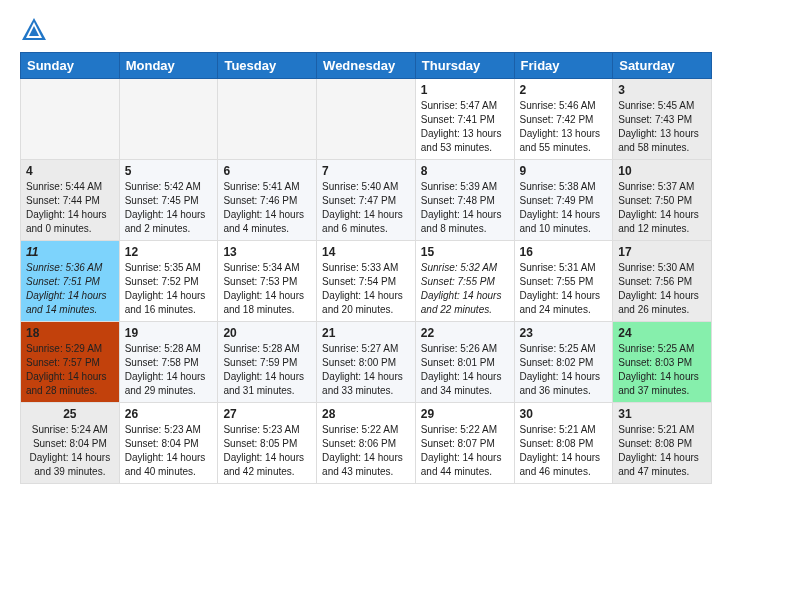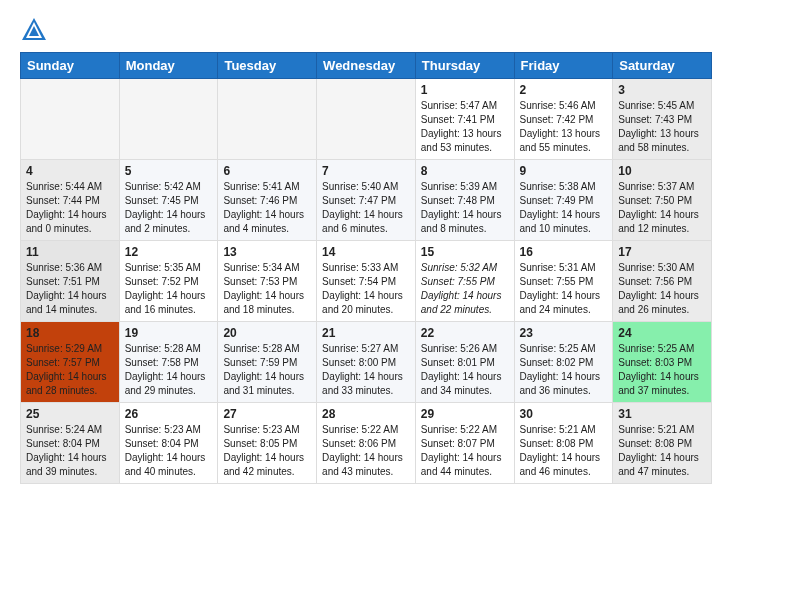--- a/index.html
+++ b/index.html
@@ -213,21 +213,21 @@
           </td>
           <td style="background: rgb(235, 235, 235);">
             <span class="day-num">10</span>
             <div class="day-info" style="white-space: pre-line;">Sunrise: 5:37 AM
 Sunset: 7:50 PM
 Daylight: 14 hours
 and 12 minutes.</div>
           </td>
         </tr>
         <tr>
-          <td style="background: #e5e5e5;">
+          <td style="background: #7dd3fc; font-style: italic;">
             <span class="day-num">11</span>
             <div class="day-info" style="white-space: pre-line;">Sunrise: 5:36 AM
 Sunset: 7:51 PM
 Daylight: 14 hours
 and 14 minutes.</div>
           </td>
           <td>
             <span class="day-num">12</span>
             <div class="day-info" style="white-space: pre-line;">Sunrise: 5:35 AM
 Sunset: 7:52 PM
@@ -315,21 +315,21 @@
           </td>
           <td style="background: #86efac;">
             <span class="day-num">24</span>
             <div class="day-info" style="white-space: pre-line;">Sunrise: 5:25 AM
 Sunset: 8:03 PM
 Daylight: 14 hours
 and 37 minutes.</div>
           </td>
         </tr>
         <tr>
-          <td style="background: rgb(235, 235, 235);">
+          <td style="background: rgb(235, 235, 235); text-align: center;">
             <span class="day-num">25</span>
             <div class="day-info" style="white-space: pre-line;">Sunrise: 5:24 AM
 Sunset: 8:04 PM
 Daylight: 14 hours
 and 39 minutes.</div>
           </td>
           <td>
             <span class="day-num">26</span>
             <div class="day-info" style="white-space: pre-line;">Sunrise: 5:23 AM
 Sunset: 8:04 PM

